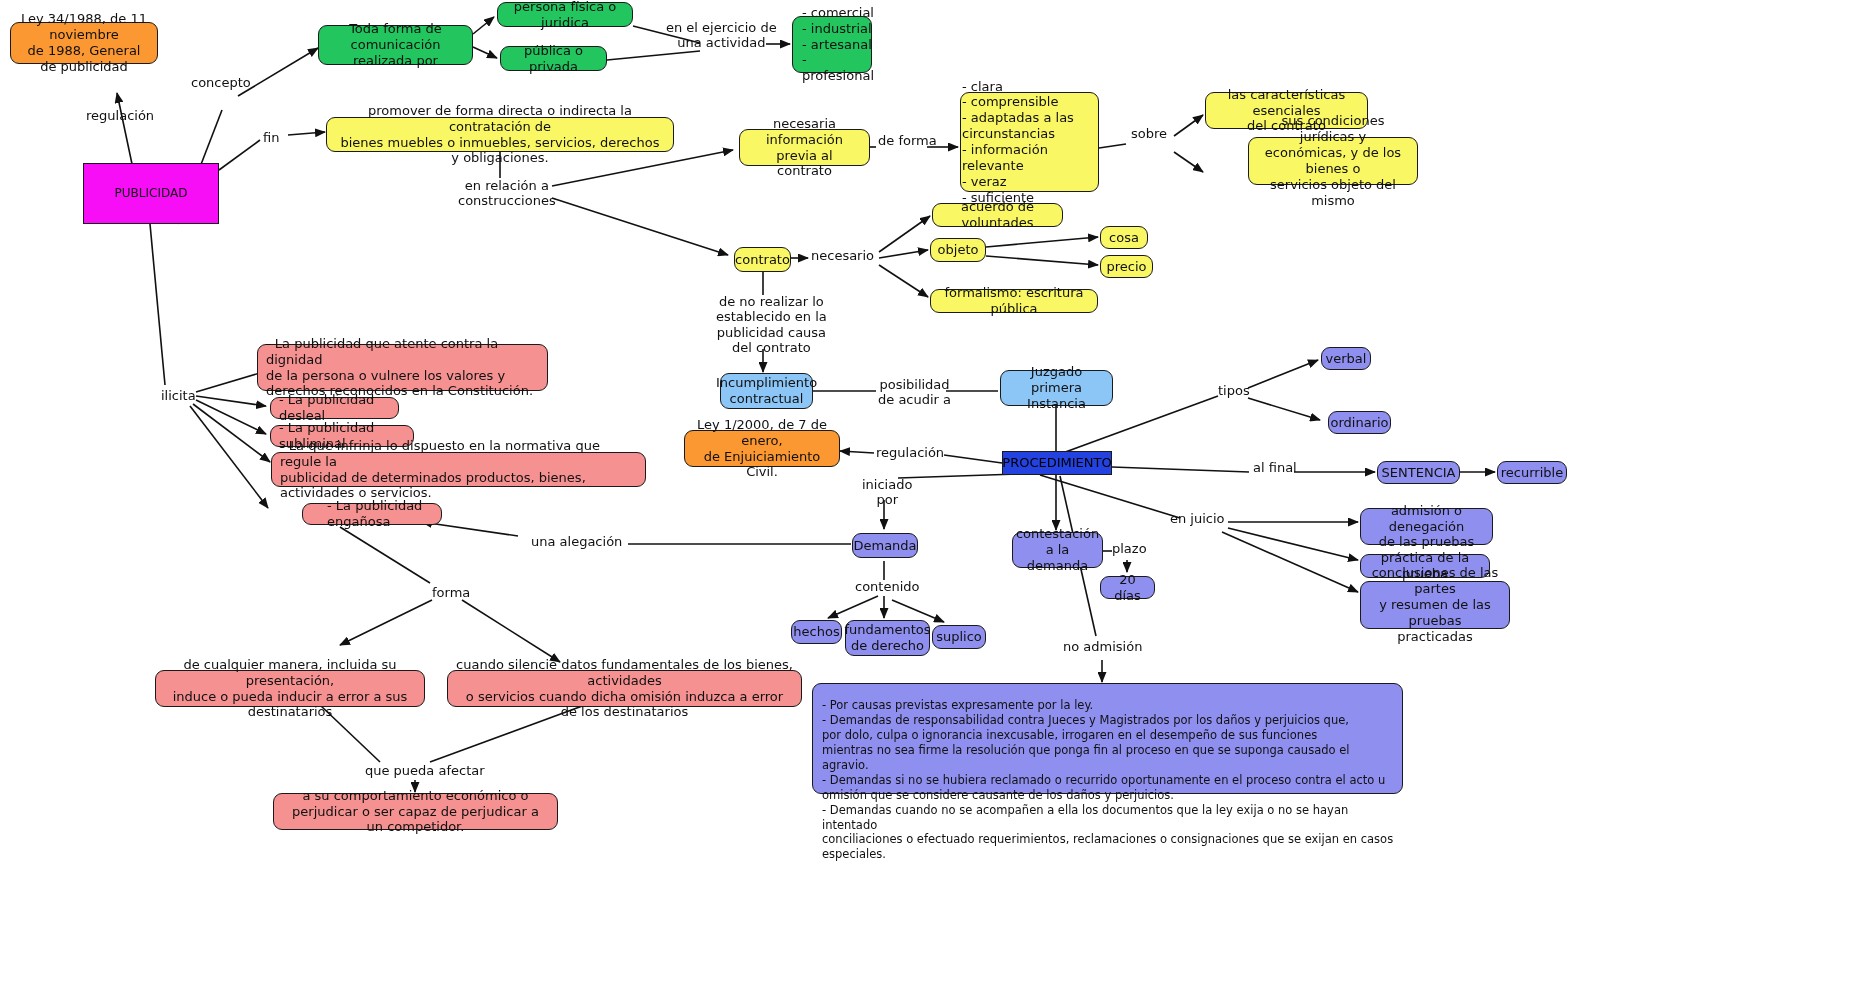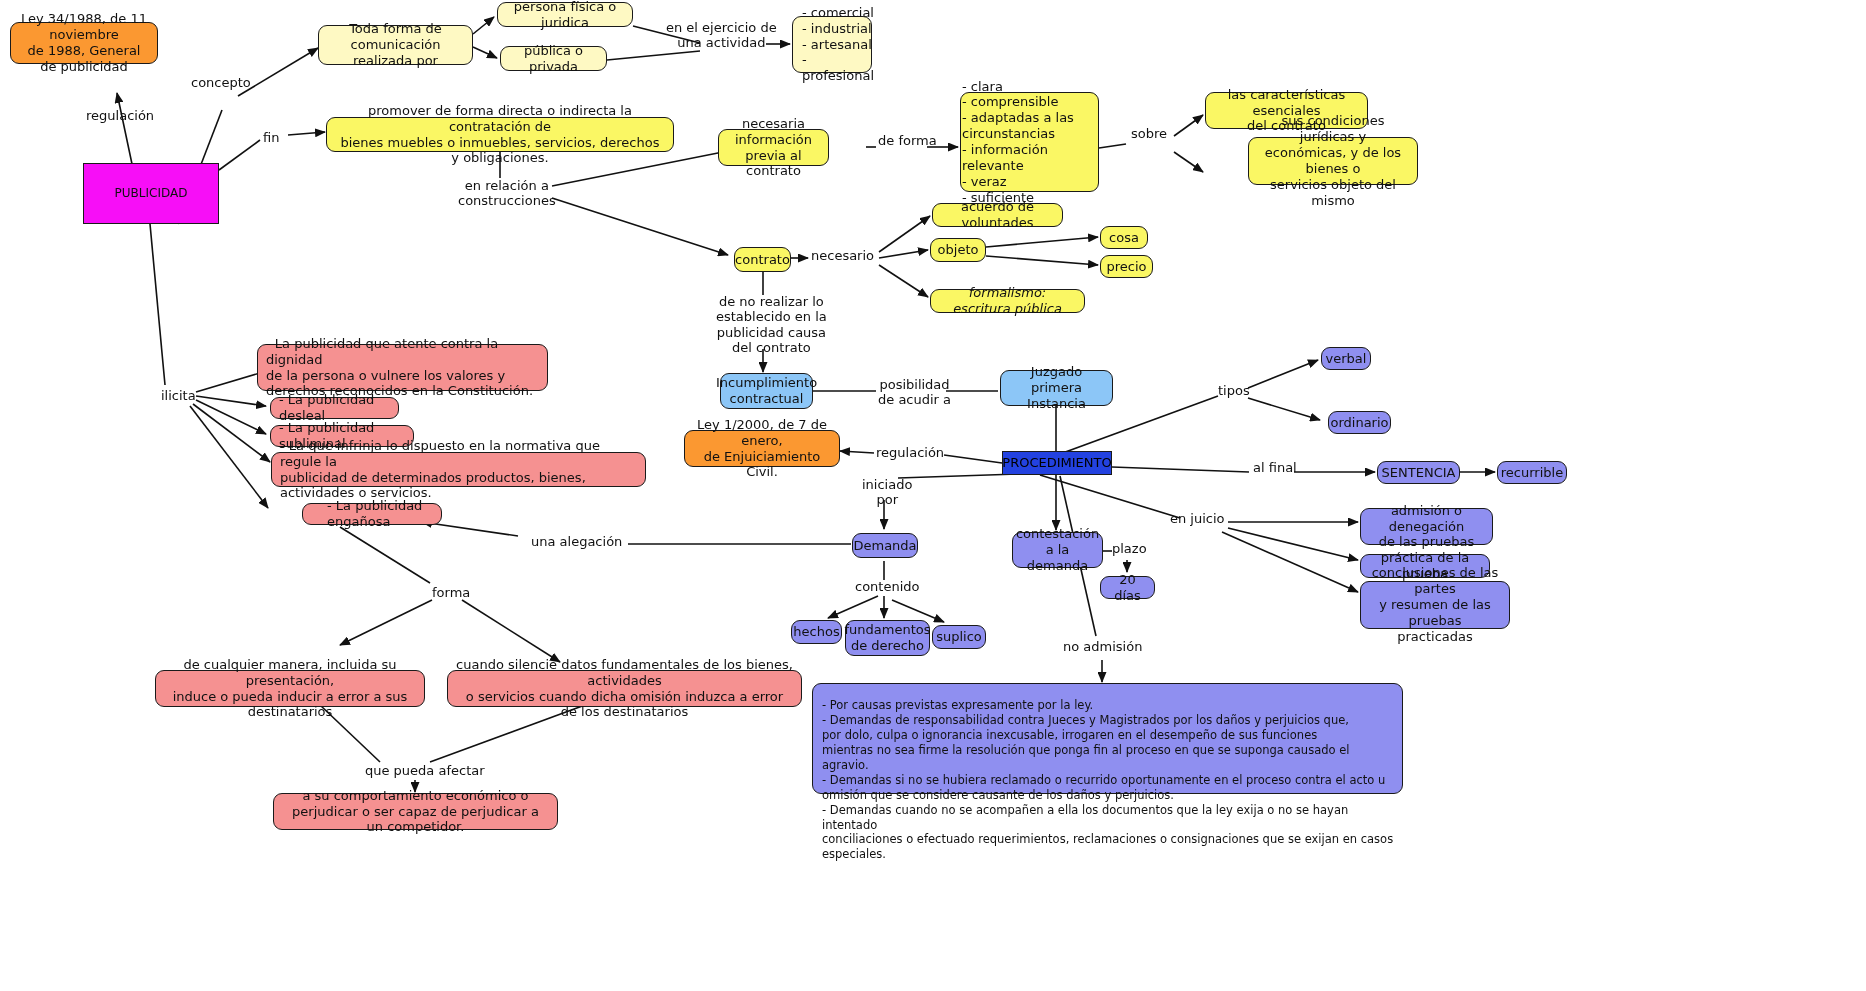--- a/index.html
+++ b/index.html
@@ -4,21 +4,21 @@
 <style>
   html,body{margin:0;padding:0;background:#ffffff;}
   body{font-family:"DejaVu Sans","Liberation Sans",sans-serif;}
   #canvas{position:relative;width:1866px;height:991px;background:#ffffff;overflow:hidden;}
   svg.edges{position:absolute;left:0;top:0;width:1866px;height:991px;pointer-events:none;}
   .node{position:absolute;box-sizing:border-box;border:1px solid #1a1a1a;
         display:flex;align-items:center;justify-content:center;text-align:center;
         color:#111;line-height:1.22;padding:4px 8px;}
   .rnd{border-radius:9px;}
   .sq{border-radius:0;}
-  .green{background:#fef9c3;}
+  .green{background:#22c55e;}
   .yellow{background:#faf764;}
   .orange{background:#fb9831;}
   .magenta{background:#f70ef7;}
   .red{background:#f59191;}
   .blue-l{background:#8cc6f7;}
   .blue-d{background:#2342e0;}
   .purple{background:#8f8ff0;}
   .lbl{position:absolute;color:#111;text-align:center;line-height:1.18;white-space:pre;}
   .list{justify-content:flex-start;text-align:left;}
   .fs13{font-size:13px;}
@@ -152,21 +152,21 @@
   <div class="node rnd green fs13" style="left:500px;top:46px;width:107px;height:25px;">pública o privada</div>
 
   <div class="node rnd green fs13 list" style="left:792px;top:16px;width:80px;height:57px;white-space:pre-line;padding-left:9px;">- comercial
 - industrial
 - artesanal
 - profesional</div>
 
   <div class="node rnd yellow fs13" style="left:326px;top:117px;width:348px;height:35px;white-space:pre-line;border-radius:9px;">promover de forma directa o indirecta la contratación de
 bienes muebles o inmuebles, servicios, derechos y obligaciones.</div>
 
-  <div class="node rnd yellow fs13" style="left:718px;top:129px;width:111px;height:37px;white-space:pre-line;">necesaria información
+  <div class="node rnd yellow fs13" style="left:739px;top:129px;width:131px;height:37px;white-space:pre-line;">necesaria información
 previa al contrato</div>
 
   <div class="node rnd yellow fs13 list" style="left:960px;top:92px;width:139px;height:100px;white-space:pre-line;padding-left:1px;">- clara
 - comprensible
 - adaptadas a las
 circunstancias
 - información relevante
 - veraz
 - suficiente</div>
 
@@ -178,21 +178,21 @@
 servicios objeto del mismo</div>
 
   <div class="node rnd yellow fs13" style="left:932px;top:203px;width:131px;height:24px;">acuerdo de voluntades</div>
 
   <div class="node rnd yellow fs13" style="left:930px;top:238px;width:56px;height:24px;">objeto</div>
 
   <div class="node rnd yellow fs13" style="left:1100px;top:226px;width:48px;height:23px;">cosa</div>
 
   <div class="node rnd yellow fs13" style="left:1100px;top:255px;width:53px;height:23px;">precio</div>
 
-  <div class="node rnd yellow fs13" style="left:930px;top:289px;width:155px;height:24px;font-style:italic;">formalismo: escritura pública</div>
+  <div class="node rnd yellow fs13" style="left:930px;top:289px;width:168px;height:24px;">formalismo: escritura pública</div>
 
   <div class="node rnd yellow fs13" style="left:734px;top:247px;width:57px;height:25px;">contrato</div>
 
   <div class="node rnd blue-l fs13" style="left:720px;top:373px;width:93px;height:36px;white-space:pre-line;">Incumplimiento
 contractual</div>
 
   <div class="node rnd blue-l fs13" style="left:1000px;top:370px;width:113px;height:36px;white-space:pre-line;">Juzgado primera
 Instancia</div>
 
   <div class="node rnd orange fs13" style="left:684px;top:430px;width:156px;height:37px;white-space:pre-line;text-align:center;">Ley 1/2000, de 7 de enero,

